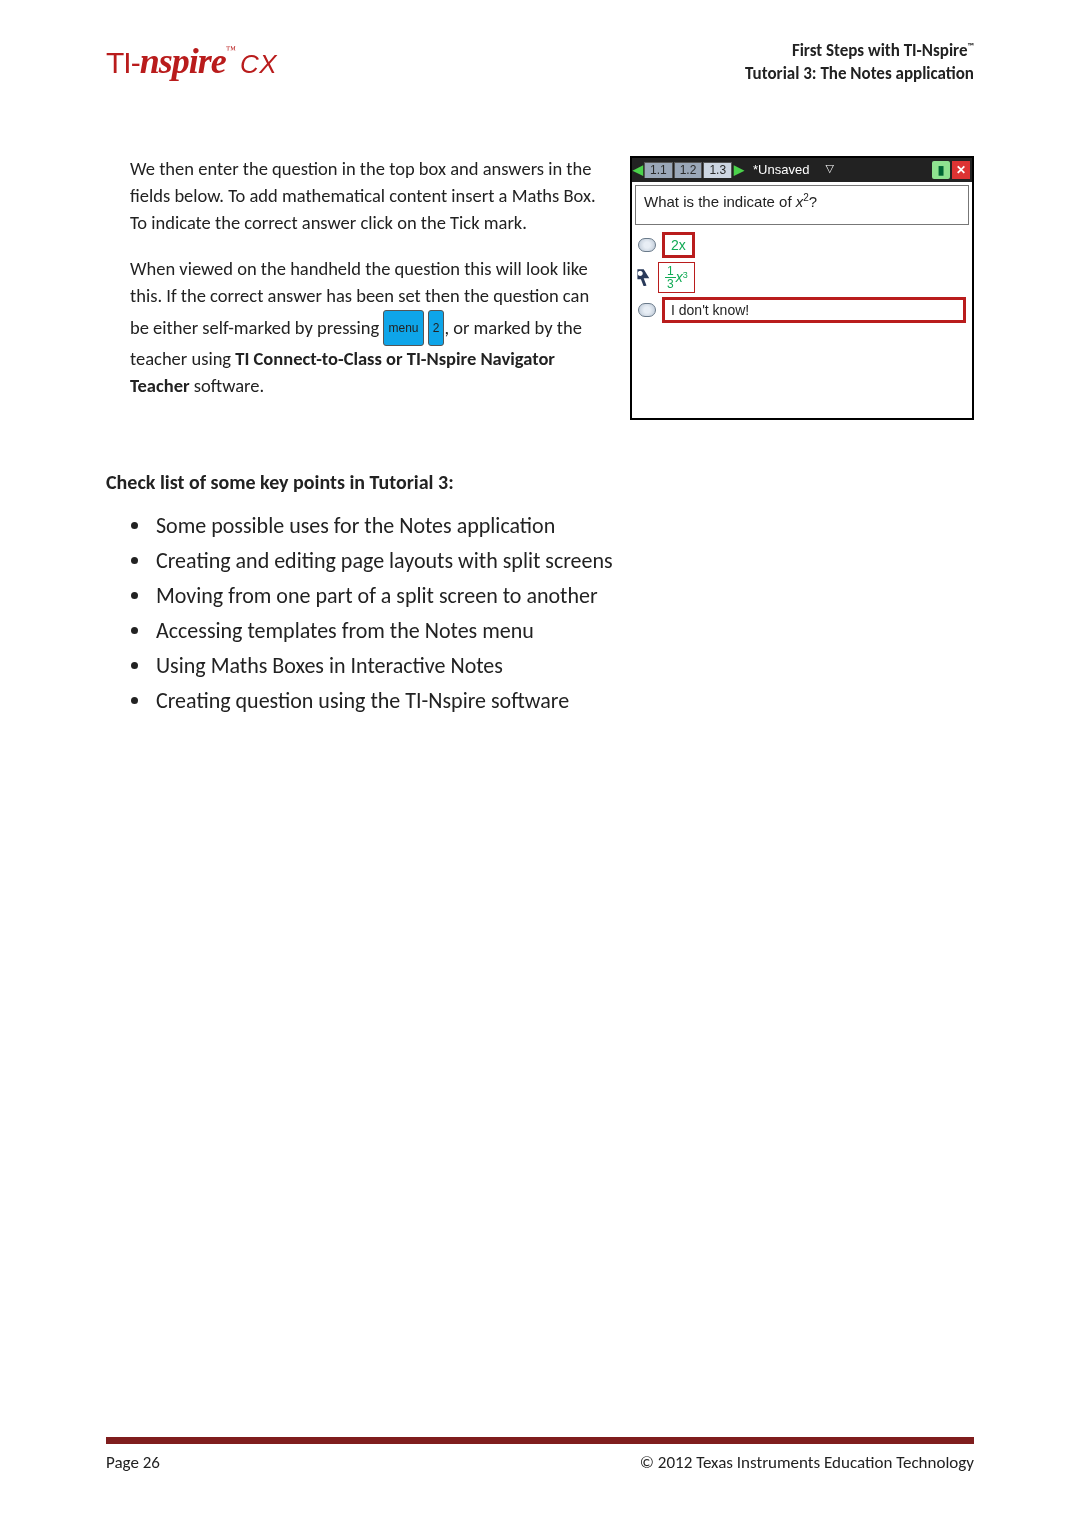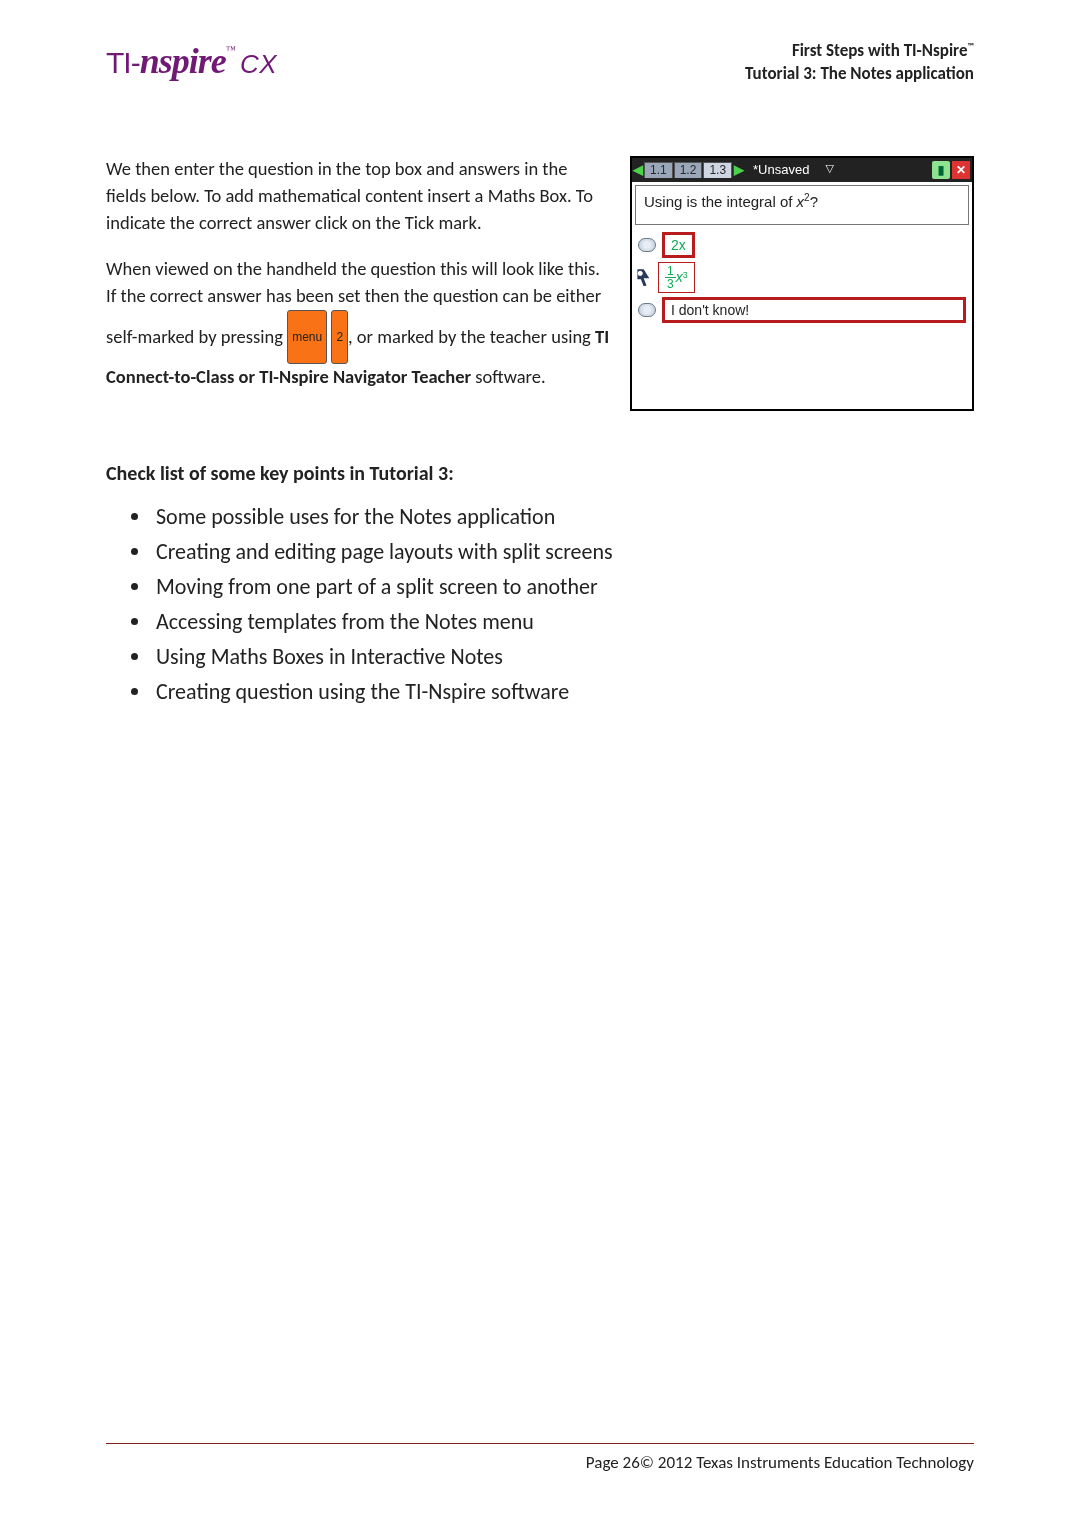--- a/index.html
+++ b/index.html
@@ -1,32 +1,32 @@
 <!DOCTYPE html>
 <html><head>
 <meta charset="utf-8">
 <style>
   * { box-sizing: border-box; margin: 0; padding: 0; }
   html, body { width: 1080px; height: 1527px; background: #fff; font-family: Calibri, "Segoe UI", Arial, sans-serif; color: #222; }
   .page { position: relative; width: 1080px; height: 1527px; padding: 40px 106px 50px 106px; }
   .header { display: flex; justify-content: space-between; align-items: flex-start; margin-bottom: 70px; }
-  .logo { font-size: 34px; letter-spacing: 0.5px; color: #701a75; font-family: Georgia, serif; }
+  .logo { font-size: 34px; letter-spacing: 0.5px; color: #b91c1c; font-family: Georgia, serif; }
   .logo .tl { font-family: Arial, sans-serif; font-size: 30px; letter-spacing: -1px; }
   .logo .nsp { font-style: italic; font-weight: 700; font-size: 36px; letter-spacing: -1px; }
   .logo .cx { font-family: Arial, sans-serif; font-size: 26px; font-style: italic; margin-left: 4px; }
   .logo sup { font-size: 10px; vertical-align: top; position: relative; top: 4px; }
   .header-right { text-align: right; font-size: 17px; line-height: 1.35; color: #222; }
   .header-right .l1 { font-weight: 700; }
   .header-right .l2 { font-weight: 700; }
   .header-right sup { font-size: 9px; vertical-align: top; }
   .body-row { display: flex; gap: 20px; }
   .col-text { flex: 1 1 auto; font-size: 18.5px; line-height: 1.45; }
-  .col-text p { margin-bottom: 20px; }
+  .col-text p { margin-bottom: 20px; margin-left: 24px; }
   .col-text .bold { font-weight: 700; }
-  .keycap { display: inline-block; border: 1px solid #555; border-radius: 3px; padding: 18px 4px; font-size: 12px; line-height: 16px; vertical-align: 2px; background: #f97316; font-family: Arial, sans-serif; text-align: center; }
+  .keycap { display: inline-block; border: 1px solid #555; border-radius: 3px; padding: 9px 4px; font-size: 12px; line-height: 16px; vertical-align: 2px; background: #0ea5e9; font-family: Arial, sans-serif; text-align: center; }
   .checklist-hd { font-weight: 700; font-size: 20px; margin-top: 50px; margin-bottom: 18px; }
   ul.checklist { list-style: disc; padding-left: 46px; font-size: 22px; }
   ul.checklist li { padding-left: 4px; margin-bottom: 8px; }
   
   .calc { width: 344px; flex: 0 0 344px; border: 2px solid #000; background: #fff; font-family: Arial, sans-serif; }
   .calc-titlebar { display: flex; align-items: center; height: 24px; background: #222; color: #fff; font-size: 13px; }
   .tb-arrow { width: 12px; display:flex; align-items:center; justify-content:center; color:#4bd24b; font-size:13px; font-weight:bold; }
   .tb-tab { background:#9aa7b8; color:#2a2a2a; border:1px solid #555; border-bottom:none; padding:0 5px; height:16px; display:flex; align-items:center; font-size:12px; margin-right:1px; }
   .tb-tab.active { background:#cdd6e2; }
   .tb-title { flex:1; padding-left:8px; display:flex; align-items:flex-start; gap:16px; }
@@ -47,21 +47,21 @@
       position:relative; left:-2px;
   }
   .ans-box { border:3px solid #b91c1c; padding:2px 6px; font-size:14px; color:#1a5; min-height:20px; display:flex; align-items:center; }
   .ans-box.wide { flex:1; color:#222; }
   .ans-box.sel { border-width:1px; }
   .frac { display:inline-flex; flex-direction:column; align-items:center; font-size:12px; line-height:1; color:#1a5; }
   .frac .n { border-bottom:1px solid #1a5; padding:0 2px; }
   .frac .d { padding:0 2px; }
   .expo { font-size:9px; vertical-align:top; position:relative; top:-2px; }
   .calc-bottom { height:50px; }
-  .footer { position:absolute; left:106px; right:106px; bottom:54px; border-top:1px solid #7f1d1d; padding-top:8px; display:flex; justify-content:flex-end; font-size:17px; }
+  .footer { position:absolute; left:106px; right:106px; bottom:54px; border-top:7px solid #7f1d1d; padding-top:8px; display:flex; justify-content:space-between; font-size:17px; }
 </style>
 </head>
 <body>
 
 <div class="page">
 
   <div class="header">
     <div class="logo">
       <span class="tl">TI-</span><span class="nsp">nspire</span><sup>™</sup><span class="cx">CX</span>
     </div>
@@ -89,21 +89,21 @@
         <div class="tb-title">
           <span>*Unsaved</span>
           <span class="tb-chev">▽</span>
         </div>
         <div class="tb-right">
           <div class="tb-ic tb-batt">▮</div>
           <div class="tb-ic tb-close">✕</div>
         </div>
       </div>
       <div class="calc-question">
-        <span>Using is the integral of </span><i>x</i><sup>2</sup><span>?</span>
+        <span>What is the indicate of </span><i>x</i><sup>2</sup><span>?</span>
       </div>
       <div class="calc-answers">
         <div class="ans-row">
           <div class="ans-radio"></div>
           <div class="ans-box">2x</div>
         </div>
         <div class="ans-row">
           <div class="ans-cursor"></div>
           <div class="ans-box sel">
             <span class="frac">

